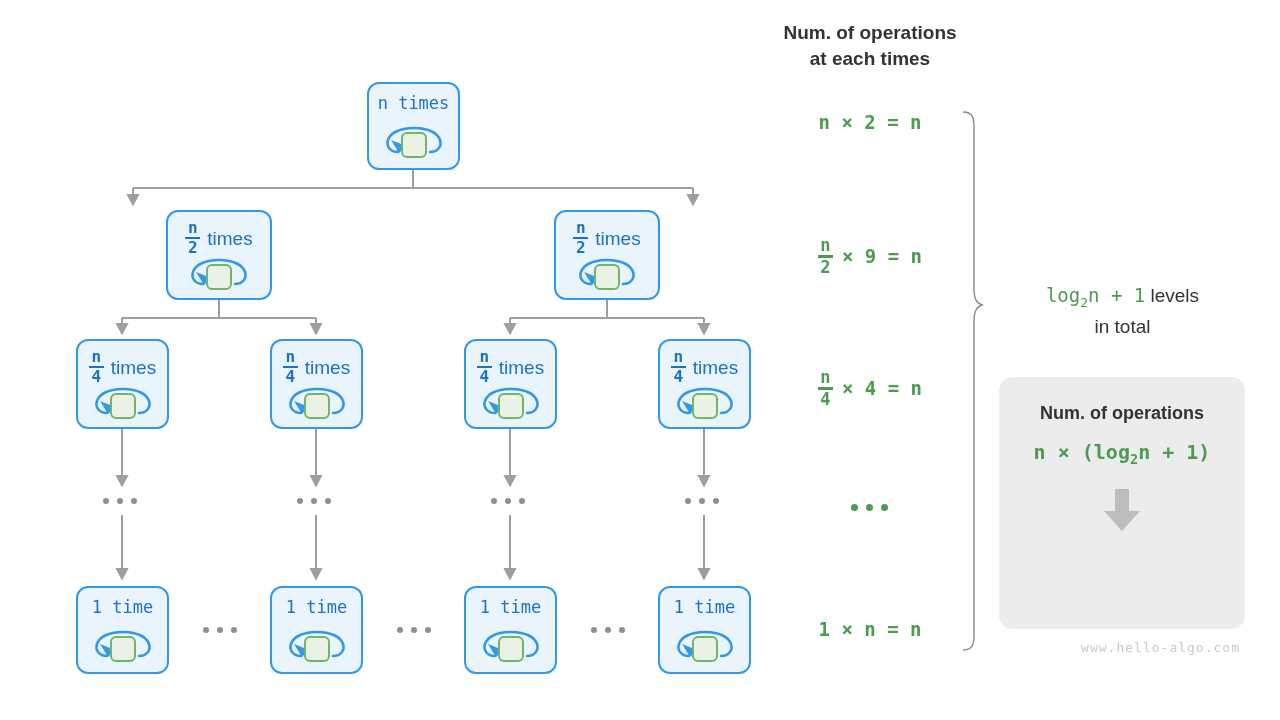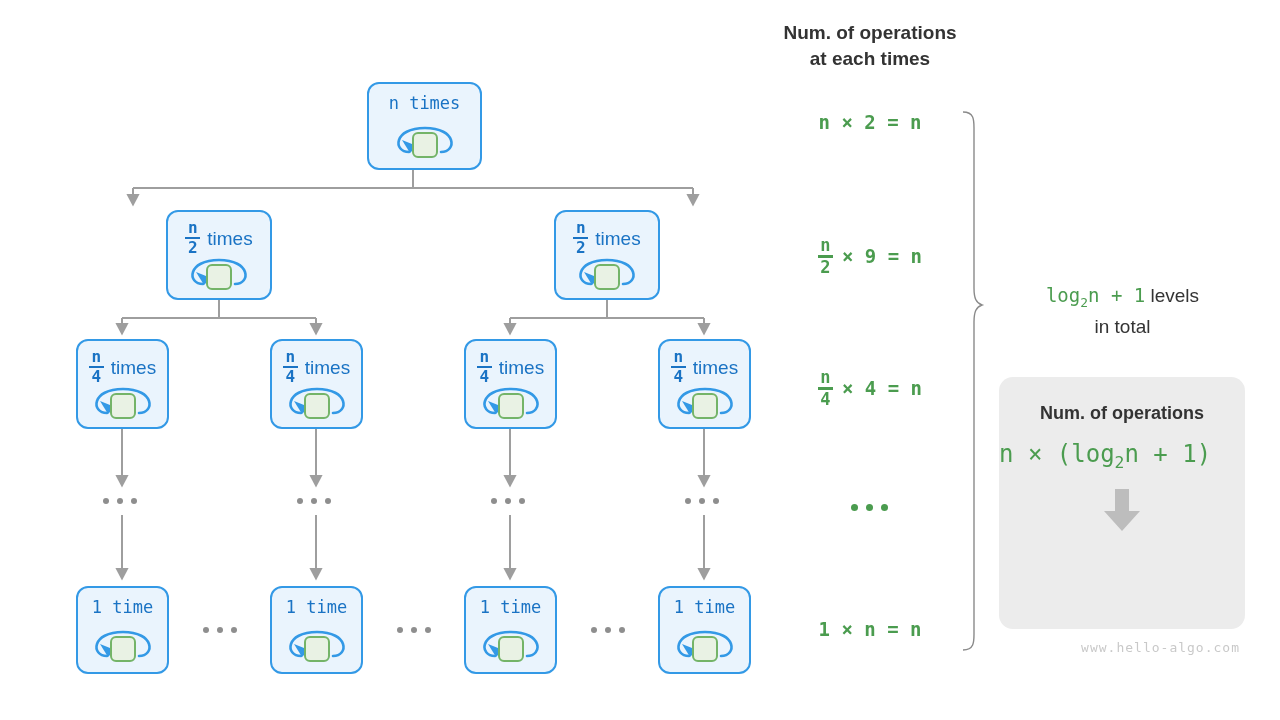--- a/index.html
+++ b/index.html
@@ -140,23 +140,23 @@
     left:999px;top:377px;
     width:246px;height:252px;
     background:#ececec;
     border-radius:14px;
   }
   #card .ttl{
     position:absolute;left:0;right:0;text-align:center;
     font-size:18px;font-weight:bold;color:#333333;
   }
   #card .formula{
-    position:absolute;left:0;right:0;
-    font-family:"DejaVu Sans Mono","Liberation Mono",monospace;
-    font-size:24px;font-weight:normal;color:#4b9c4f;
+    position:absolute;left:0;right:0;text-align:center;
+    font-family:"DejaVu Sans Mono","Liberation Mono",monospace;
+    font-size:20px;font-weight:bold;color:#4b9c4f;
   }
   #card .complexity{
     position:absolute;left:0;right:0;text-align:center;
     font-family:"DejaVu Sans Mono","Liberation Mono",monospace;
     font-size:20px;font-weight:bold;color:#1a8be0;
   }
   #card .downarrow{
     position:absolute;left:50%;transform:translateX(-50%);
   }
 
@@ -208,21 +208,21 @@
 
     <g fill="none" stroke="#8a8a8a" stroke-width="1.4">
       <path d="M963,112
                C974,112 974,120 974,128
                L974,288 C974,298 976,303 982,305
                C976,307 974,312 974,322
                L974,634 C974,642 974,650 963,650"></path>
     </g>
   </svg>
 
-  <div class="node" style="left:367px;top:82px;width:115px;height:88px;">
+  <div class="node" style="left:367px;top:82px;width:93px;height:88px;">
     <div class="label mono">n times</div>
     <div class="loopwrap" style="top:36px;">
       <svg width="72" height="40" viewBox="0 0 72 40">
         <path d="M20,32 C4,32 4,8 36,8 C68,8 68,32 52,32" fill="none" stroke="#3399e6" stroke-width="2.6" stroke-linecap="round"></path>
         <path d="M13,20 L21,33 L28,26 Z" fill="#3399e6"></path>
       </svg>
     </div>
     <div class="greenbox" style="top:48px;"></div>
   </div>
 

